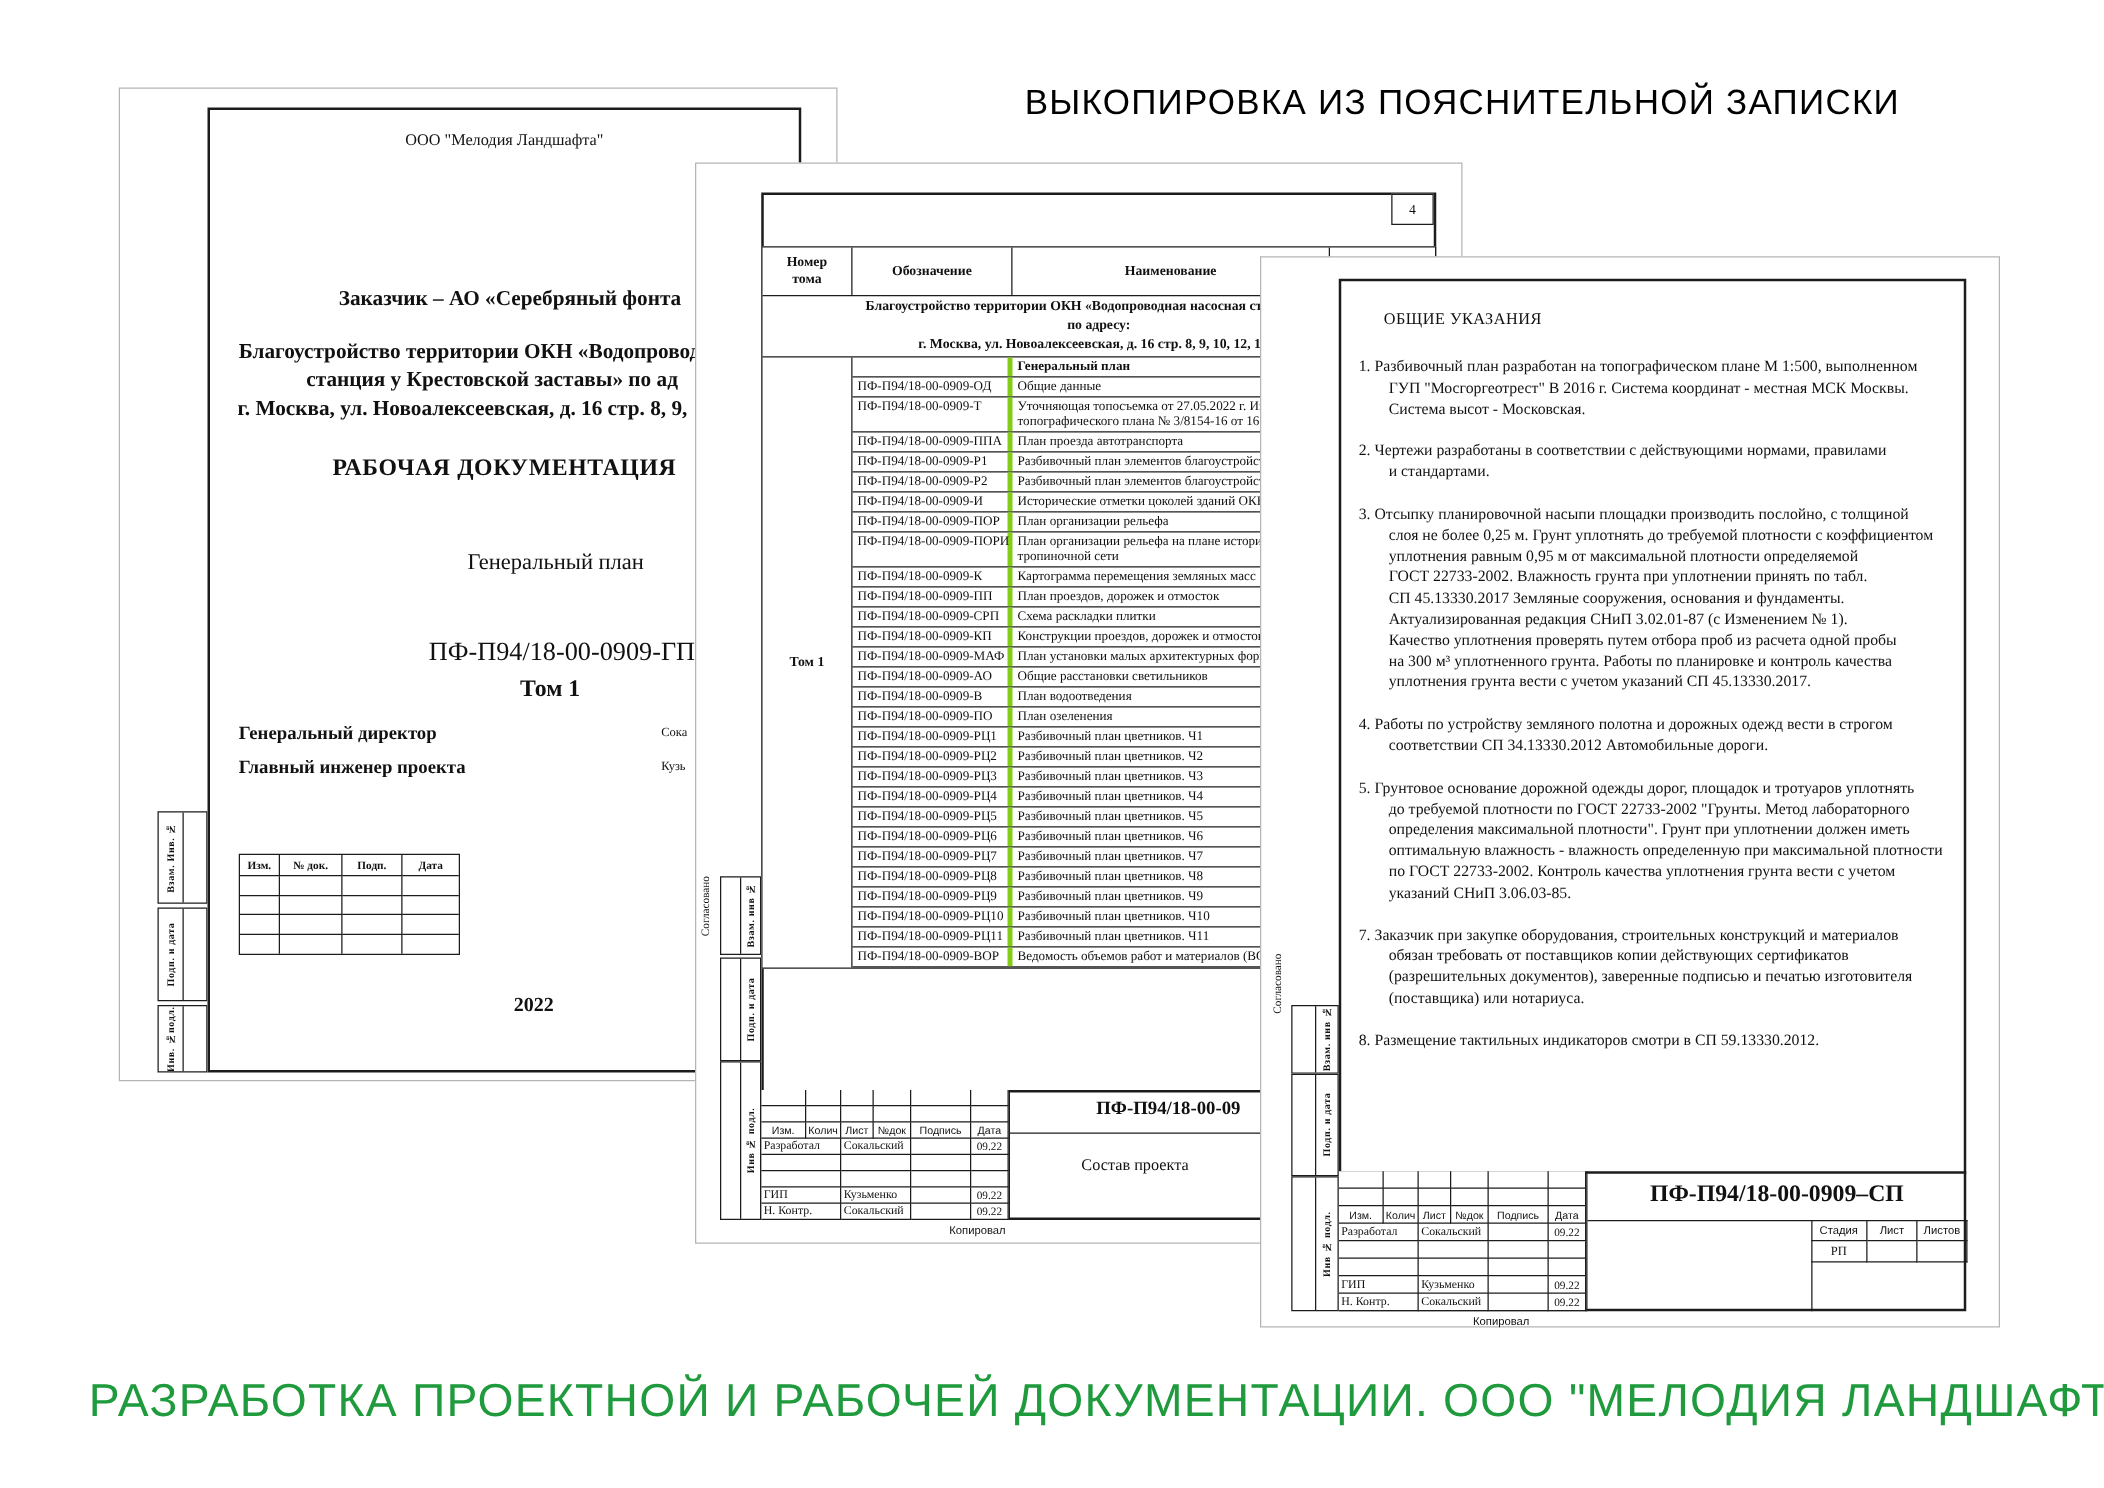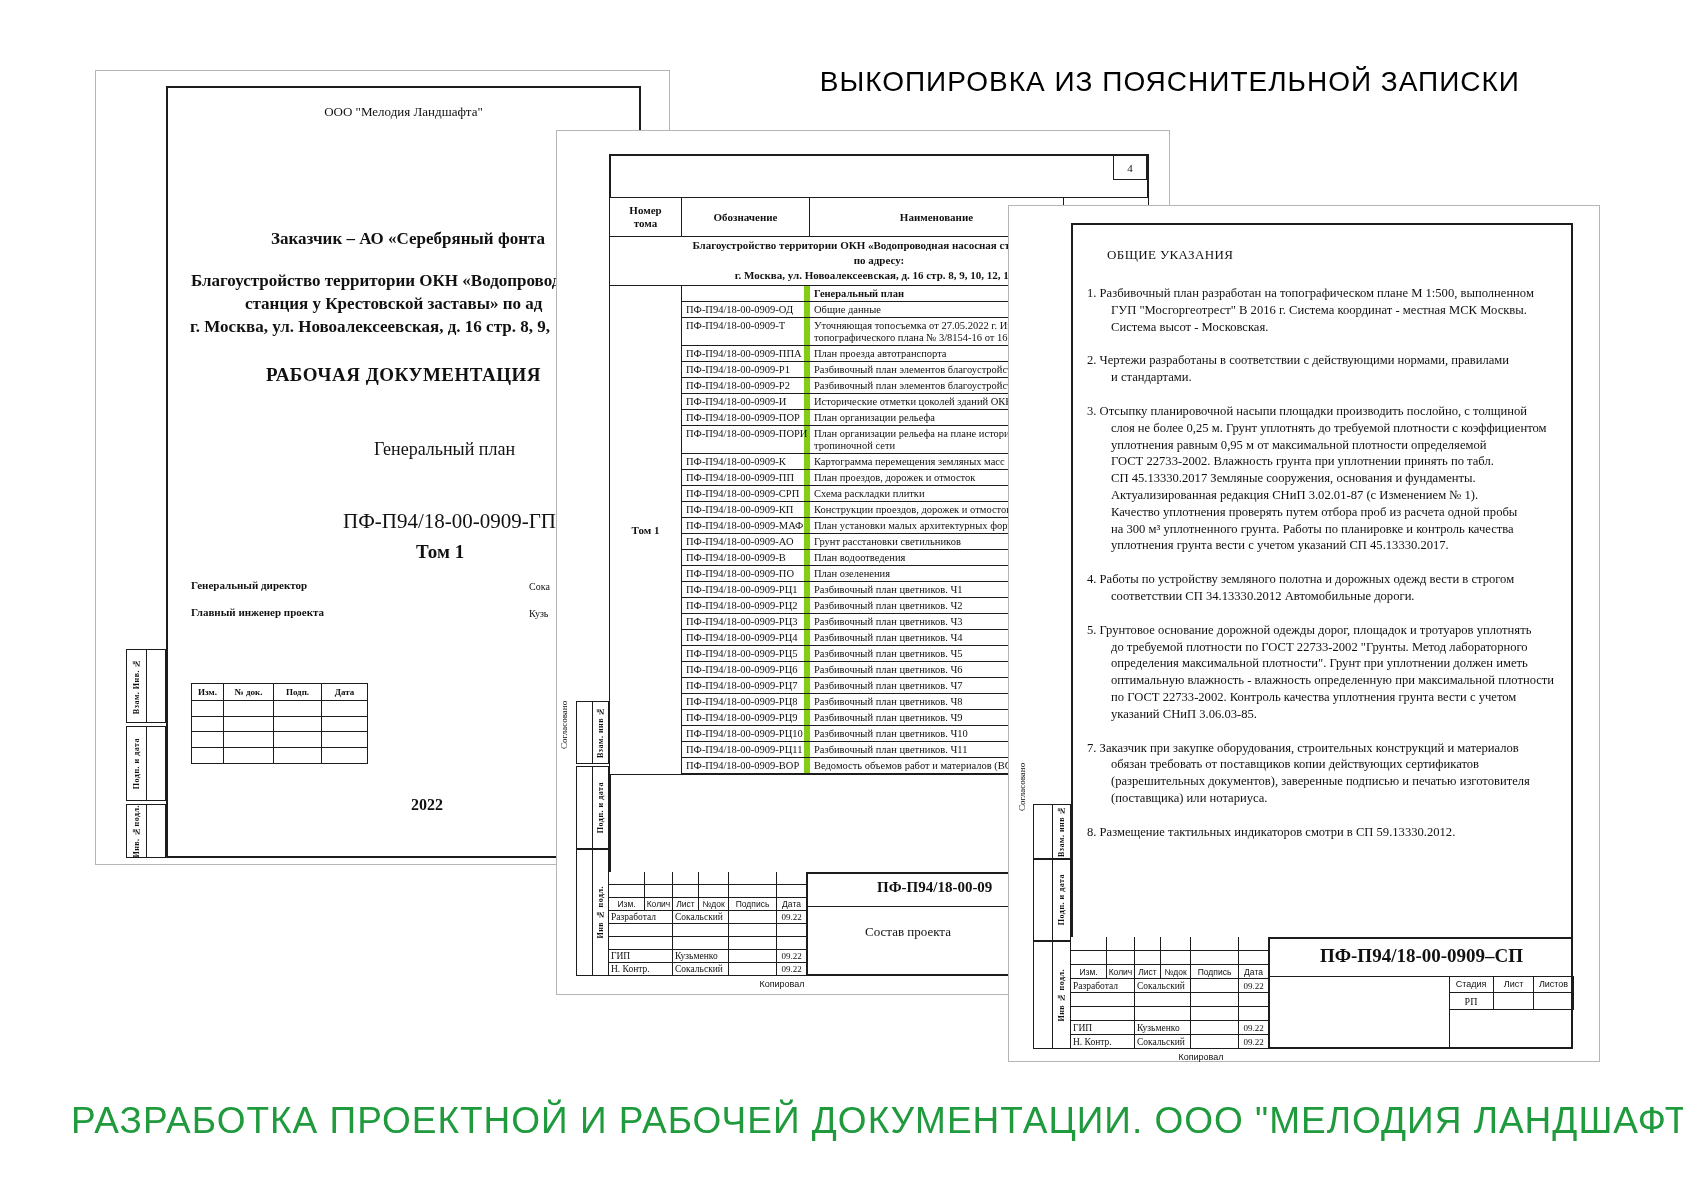--- a/index.html
+++ b/index.html
@@ -19,21 +19,21 @@
   .vfree { position:absolute; writing-mode:vertical-rl; transform:rotate(180deg);
            font:9px "Liberation Serif", serif; white-space:nowrap; }
 
   
   .cv-company { position:absolute; text-align:center; font-size:13px; }
   .cv-line { position:absolute; font-weight:bold; font-size:17px; white-space:nowrap; }
   .cv-kind { position:absolute; text-align:center; font-weight:bold; font-size:19px; letter-spacing:.5px; }
   .cv-section { position:absolute; font-size:18px; white-space:nowrap; }
   .cv-code { position:absolute; font-size:21px; white-space:nowrap; }
   .cv-vol { position:absolute; font-weight:bold; font-size:19px; }
-  .cv-role { position:absolute; font-weight:bold; font-size:11px; white-space:nowrap; }
+  .cv-role { position:absolute; font-weight:bold; font-size:15px; white-space:nowrap; }
   .cv-name { position:absolute; font-size:10px; white-space:nowrap; }
   .cv-year { position:absolute; font-weight:bold; font-size:16px; }
   .rev-grid { position:absolute; display:grid; grid-template-columns:32px 50px 48px 45px;
               grid-template-rows:17px 15.5px 15.5px 15.5px 15.5px; border:1px solid #1c1c1c; background:#fff; }
   .rev-grid > div { border-right:1px solid #1c1c1c; border-bottom:1px solid #1c1c1c;
                     display:flex; align-items:center; justify-content:center;
                     font:bold 9px "Liberation Serif", serif; }
   .rev-grid > div:nth-child(4n) { border-right:none; }
   .rev-grid > div:nth-last-child(-n+4) { border-bottom:none; }
 
@@ -46,21 +46,21 @@
   .comp-head > div:last-child { border-right:none; }
   .w1 { width:72px; } .w2 { width:128px; } .w3 { width:254px; } .w4 { flex:1; }
   .comp-merged { border-bottom:1px solid #1c1c1c; text-align:center; font-weight:bold; font-size:11px;
                  line-height:15px; white-space:pre-line; padding:1px 0 2px; }
   .comp-rows { position:relative; padding-left:72px; }
   .comp-tom { position:absolute; left:0; top:0; bottom:0; width:72px; border-right:1px solid #1c1c1c;
               display:flex; align-items:center; justify-content:center; font-weight:bold; font-size:11px;
               box-sizing:border-box; }
   .crow { display:flex; border-bottom:1px solid #1c1c1c; font-size:10.5px; line-height:12px; }
   .crow > div { padding:2px 4px 1px; box-sizing:border-box; }
-  .crow .cc { width:128px; border-right:6px solid #84cc16; white-space:nowrap; }
+  .crow .cc { width:128px; border-right:4px solid #84cc16; white-space:nowrap; }
   .crow .cn { width:254px; border-right:1px solid #1c1c1c; white-space:pre-line; }
   .crow .cp { flex:1; }
   .crow.sec { font-weight:bold; }
 
   
   .tb-topline { position:absolute; border-top:2px solid #1c1c1c; }
   .tb-grid { position:absolute; display:grid; grid-template-columns:36px 28px 26px 30px 48px 30px;
              font-family:"Liberation Sans", sans-serif; font-size:8.5px; background:#fff; }
   .tb-grid.r13 { grid-auto-rows:13px; } .tb-grid.r14 { grid-auto-rows:14px; }
   .tbc { border-right:1px solid #1c1c1c; border-bottom:1px solid #1c1c1c;
@@ -264,21 +264,21 @@
             </div>
           
             <div class="crow">
               <div class="cc">ПФ-П94/18-00-0909-МАФ</div>
               <div class="cn">План установки малых архитектурных форм</div>
               <div class="cp"></div>
             </div>
           
             <div class="crow">
               <div class="cc">ПФ-П94/18-00-0909-АО</div>
-              <div class="cn">Грунт расстановки светильников</div>
+              <div class="cn">Общие расстановки светильников</div>
               <div class="cp"></div>
             </div>
           
             <div class="crow">
               <div class="cc">ПФ-П94/18-00-0909-В</div>
               <div class="cn">План водоотведения</div>
               <div class="cp"></div>
             </div>
           
             <div class="crow">

